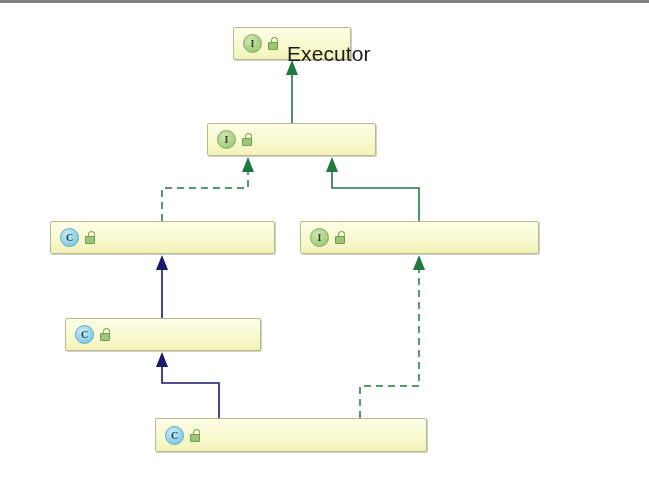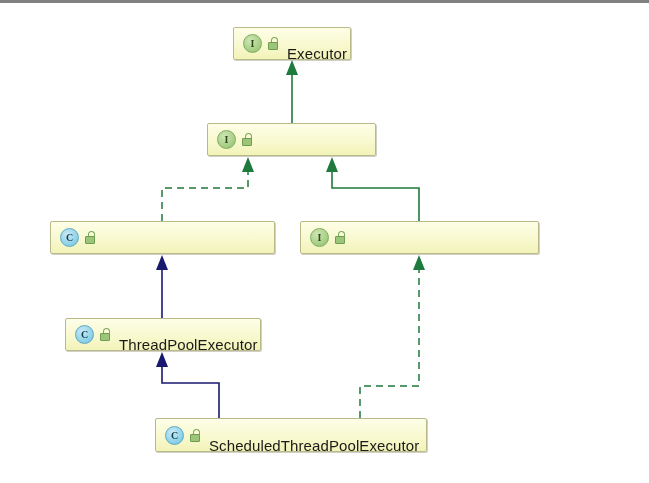--- a/index.html
+++ b/index.html
@@ -42,21 +42,21 @@
     align-items: center;
     background: linear-gradient(to bottom, #fdfee7 0%, #f8f9cf 55%, #f2f3b8 100%);
     border: 1px solid #b9b98a;
     border-radius: 2px;
     box-shadow: 1px 1px 0 rgba(120,120,100,0.35);
     padding: 0 11px 0 9px;
     white-space: nowrap;
     z-index: 3;
   }
   .node-label {
-    font-size: 15px;
+    font-size: 21px;
     color: #1a1a1a;
     letter-spacing: 0.1px;
     line-height: 1;
     margin-top: 20px;
   }
 
   
   .kind-icon {
     flex: 0 0 auto;
     width: 17px;
@@ -184,25 +184,23 @@
         <span class="body"></span>
     </span>
   </div>
 
   <div class="node" style="left:65px; top:318px; width:196px; height:33px;">
     <span class="kind-icon kind-class">C</span>
     <span class="lock-icon">
       <span class="shackle"></span>
         <span class="body"></span>
     </span>
-    <span class="node-label">ThreadPoolExecutor</span>
   </div>
 
   <div class="node" style="left:155px; top:418px; width:272px; height:34px;">
     <span class="kind-icon kind-class">C</span>
     <span class="lock-icon">
       <span class="shackle"></span>
         <span class="body"></span>
     </span>
-    <span class="node-label">ScheduledThreadPoolExecutor</span>
   </div>
 
 </div>
 
 </body></html>

